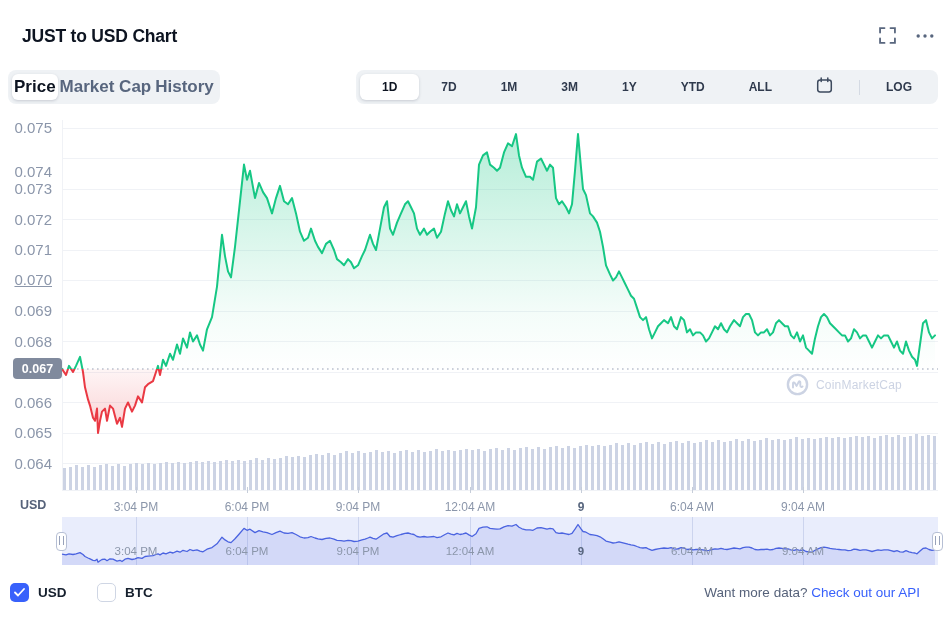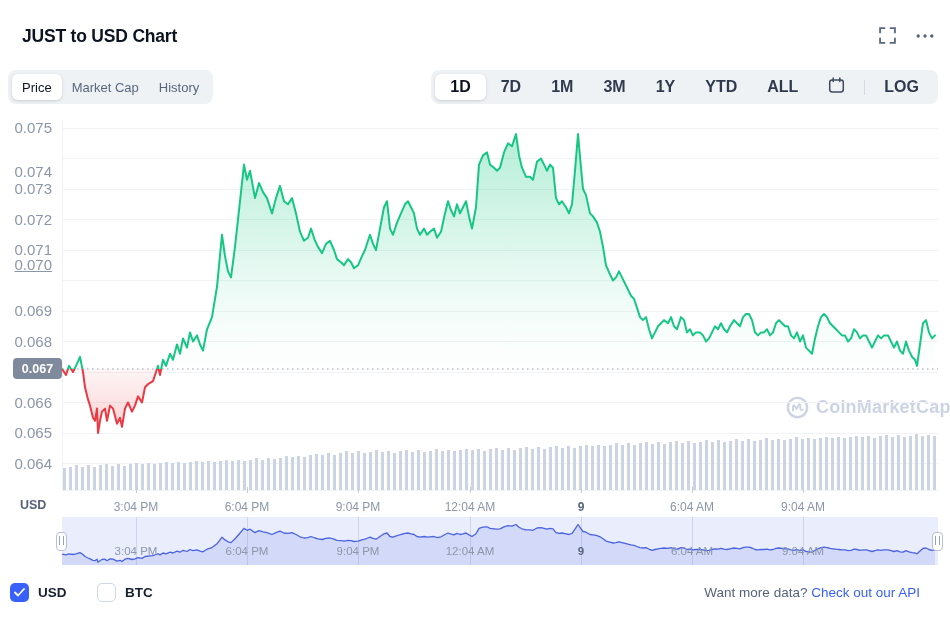--- a/index.html
+++ b/index.html
@@ -5,34 +5,34 @@
   html,body{margin:0;padding:0;}
   body{width:950px;height:619px;background:#fff;position:relative;overflow:hidden;
        font-family:"Liberation Sans",sans-serif;color:#0d1421;}
   .page-title{position:absolute;left:10px;top:14px;font-size:17.5px;font-weight:700;letter-spacing:-.2px;margin:12px;}
   .header-icons{position:absolute;right:16px;top:27px;display:flex;gap:20px;align-items:center;color:#58667e;z-index:5;}
   .icon-btn{cursor:pointer;display:flex;align-items:center;background:none;border:0;padding:0;color:#58667e;}
   .seg{position:absolute;top:70px;height:34px;background:#eff2f5;border-radius:8px;display:flex;
        align-items:center;padding:0 4px;box-sizing:border-box;z-index:5;}
   .tabs{left:8px;}
   .ranges{right:12px;}
-  .seg button{border:0;background:transparent;height:26px;padding:0 10px;border-radius:6px;
-       font-family:"Liberation Sans",sans-serif;font-size:13px;font-weight:400;color:#58667e;cursor:pointer;white-space:nowrap;}
-  .ranges button{font-weight:700;font-size:16px;color:#2f3a4d;padding:0 15px;}
+  .seg button{border:0;background:transparent;height:26px;padding:0 2px;border-radius:6px;
+       font-family:"Liberation Sans",sans-serif;font-size:17px;font-weight:700;color:#58667e;cursor:pointer;white-space:nowrap;}
+  .ranges button{font-weight:700;font-size:12px;color:#2f3a4d;padding:0 22px;}
   .seg button.active{background:#fff;color:#0d1421;box-shadow:0 1px 3px rgba(60,70,90,.22);}
   .ranges .divider{width:1px;height:15px;background:#d4dae3;margin:0 4px;}
   .ylabel{position:absolute;left:0;width:52px;text-align:right;font-size:15px;color:#8b96aa;height:16px;line-height:16px;z-index:2;}
   .unit-label{position:absolute;left:20px;top:498px;font-size:12.5px;font-weight:700;color:#56627a;z-index:2;}
   .xlabel{position:absolute;top:500px;font-size:12px;color:#8b96aa;transform:translateX(-50%);white-space:nowrap;z-index:2;}
   .navlabel{position:absolute;top:545px;font-size:11.5px;color:#8b96aa;transform:translateX(-50%);white-space:nowrap;z-index:3;}
   .xlabel.bold,.navlabel.bold{font-weight:700;color:#58667e;}
   .price-badge{position:absolute;left:13px;top:358px;width:49px;height:21px;background:#808a9d;border-radius:4px;
        color:#fff;font-size:12.5px;font-weight:700;display:flex;align-items:center;justify-content:center;z-index:3;}
-  .watermark{position:absolute;left:786px;top:396px;display:flex;align-items:center;gap:7px;
-       color:#ccd3e3;font-size:18px;font-weight:700;letter-spacing:.2px;z-index:0;}
+  .watermark{position:absolute;left:786px;top:373px;display:flex;align-items:center;gap:7px;
+       color:#ccd3e3;font-size:12px;font-weight:400;letter-spacing:.2px;z-index:0;}
   #gfx{position:absolute;left:0;top:0;z-index:1;}
   .handle{position:absolute;width:11px;height:19px;top:532px;background:#fff;border:1px solid #b6bfd4;
        border-radius:4px;box-sizing:border-box;cursor:ew-resize;z-index:4;}
   .handle::after{content:"";display:block;width:3px;height:9px;margin:3px auto 0;
        border-left:1px solid #98a2ba;border-right:1px solid #98a2ba;}
   .handle.left{left:56px;}
   .handle.right{left:932px;}
   .footer-label{position:absolute;top:583px;display:flex;align-items:center;gap:9px;
        font-size:13.5px;font-weight:700;color:#16202e;cursor:pointer;z-index:5;}
   .cb{width:19px;height:19px;border-radius:5px;box-sizing:border-box;display:flex;align-items:center;justify-content:center;}
@@ -292,21 +292,21 @@
     <span class="divider"></span>
     <button>LOG</button>
   </div>
 
 <div id="ylabels">
     <div class="ylabel" style="top: 120px;">0.075</div>
     <div class="ylabel" style="top: 164px;">0.074</div>
     <div class="ylabel" style="top: 181px; text-align: right;">0.073</div>
     <div class="ylabel" style="top: 211.5px;">0.072</div>
     <div class="ylabel" style="top: 242px;">0.071</div>
-    <div class="ylabel" style="top: 257px; text-decoration: underline;">0.070</div>
+    <div class="ylabel" style="top: 272px; text-decoration: underline;">0.070</div>
     <div class="ylabel" style="top: 303px;">0.069</div>
     <div class="ylabel" style="top: 333.5px;">0.068</div>
     <div class="ylabel" style="top: 364px;">0.067</div>
     <div class="ylabel" style="top: 394.5px;">0.066</div>
     <div class="ylabel" style="top: 425px;">0.065</div>
     <div class="ylabel" style="top: 455.5px;">0.064</div>
   </div>
 <div class="price-badge">0.067</div>
 <div class="unit-label">USD</div>
 <div id="xlabels">

